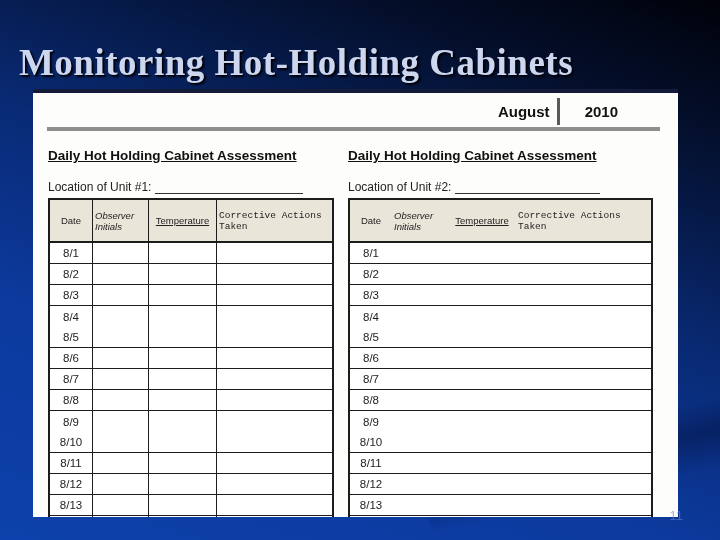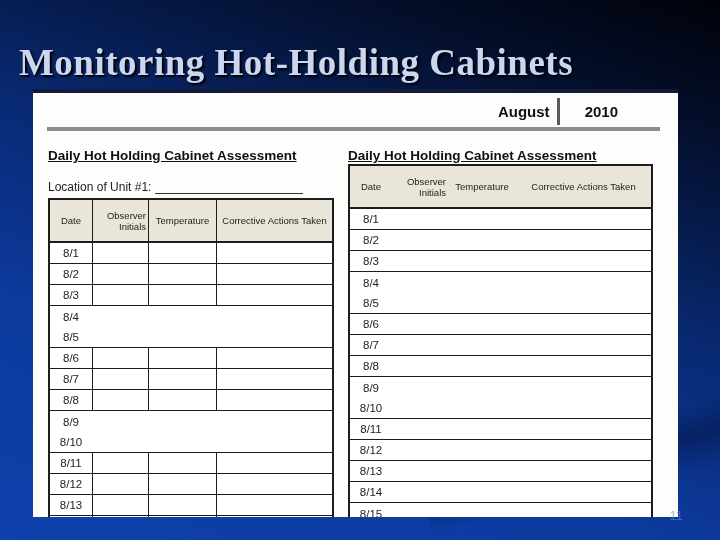--- a/index.html
+++ b/index.html
@@ -41,33 +41,33 @@
     margin:0;font-size:13.5px;line-height:16px;font-weight:bold;
     text-decoration:underline;color:#101010;white-space:nowrap;
   }
   .loc-line{display:flex;align-items:flex-end;font-size:12px;line-height:14px;margin:16px 0 4px;color:#222;}
   .loc-blank{display:inline-block;height:12px;border-bottom:1.5px solid #333;margin-left:4px;}
   .unit1 .loc-blank{width:148px;}
   .unit2 .loc-blank{width:145px;}
   .assess-table{border:2px solid #1c1c1c;box-sizing:border-box;background:#fff;}
   .header-row{display:flex;height:43px;background:#e9e6d9;border-bottom:2px solid #1c1c1c;box-sizing:border-box;}
   .header-cell{
-    display:flex;align-items:center;justify-content:center;text-align:right;
+    display:flex;align-items:center;justify-content:center;text-align:left;
     font-size:9.5px;line-height:11px;color:#222;box-sizing:border-box;padding:0 2px;
   }
   .row-group{display:flex;height:21px;border-bottom:1.5px solid #1c1c1c;box-sizing:border-box;}
-  .row-group.merged{height:42px;align-items:flex-end;}
+  .row-group.merged{height:42px;}
   .row-group:last-child{border-bottom:none;}
   .cell{box-sizing:border-box;}
   .date-cell{
     display:flex;flex-direction:column;justify-content:center;align-items:center;
     font-size:11.5px;color:#1d1d1d;
   }
   .date-cell .dline{line-height:20px;}
-  .c0{width:42px;}.c1{width:56px;}.c2{width:68px;}.c3{flex:1;}
+  .c0{width:42px;}.c1{width:56px;font-style:italic;}.c2{width:68px;text-decoration:underline;}.c3{flex:1;font-family:Liberation Mono, monospace;}
   
   .grid .header-cell + .header-cell{border-left:1.5px solid #1c1c1c;}
   .grid .cell + .cell{border-left:1.5px solid #1c1c1c;}
   .page-number{
     position:absolute;right:37px;top:508px;font-size:13px;
     color:rgba(96,133,204,0.6);
   }
 </style>
 </head>
 <body>
@@ -204,20 +204,24 @@
             </div>
             <div class="cell c1"></div>
             <div class="cell c2"></div>
             <div class="cell c3"></div>
           </div>
         </div>
     </section>
 
     <section class="assess-section unit2">
       <h2 class="sec-title">Daily Hot Holding Cabinet Assessment</h2>
+      <div class="loc-line">
+        <span>Location of Unit #2:</span>
+        <span class="loc-blank"></span>
+      </div>
       <div class="assess-table">
           <div class="header-row">
             <div class="header-cell c0">Date</div>
             <div class="header-cell c1">Observer Initials</div>
             <div class="header-cell c2">Temperature</div>
             <div class="header-cell c3">Corrective Actions Taken</div>
           </div>
           <div class="row-group">
             <div class="cell date-cell c0">
               <div class="dline">8/1</div>

